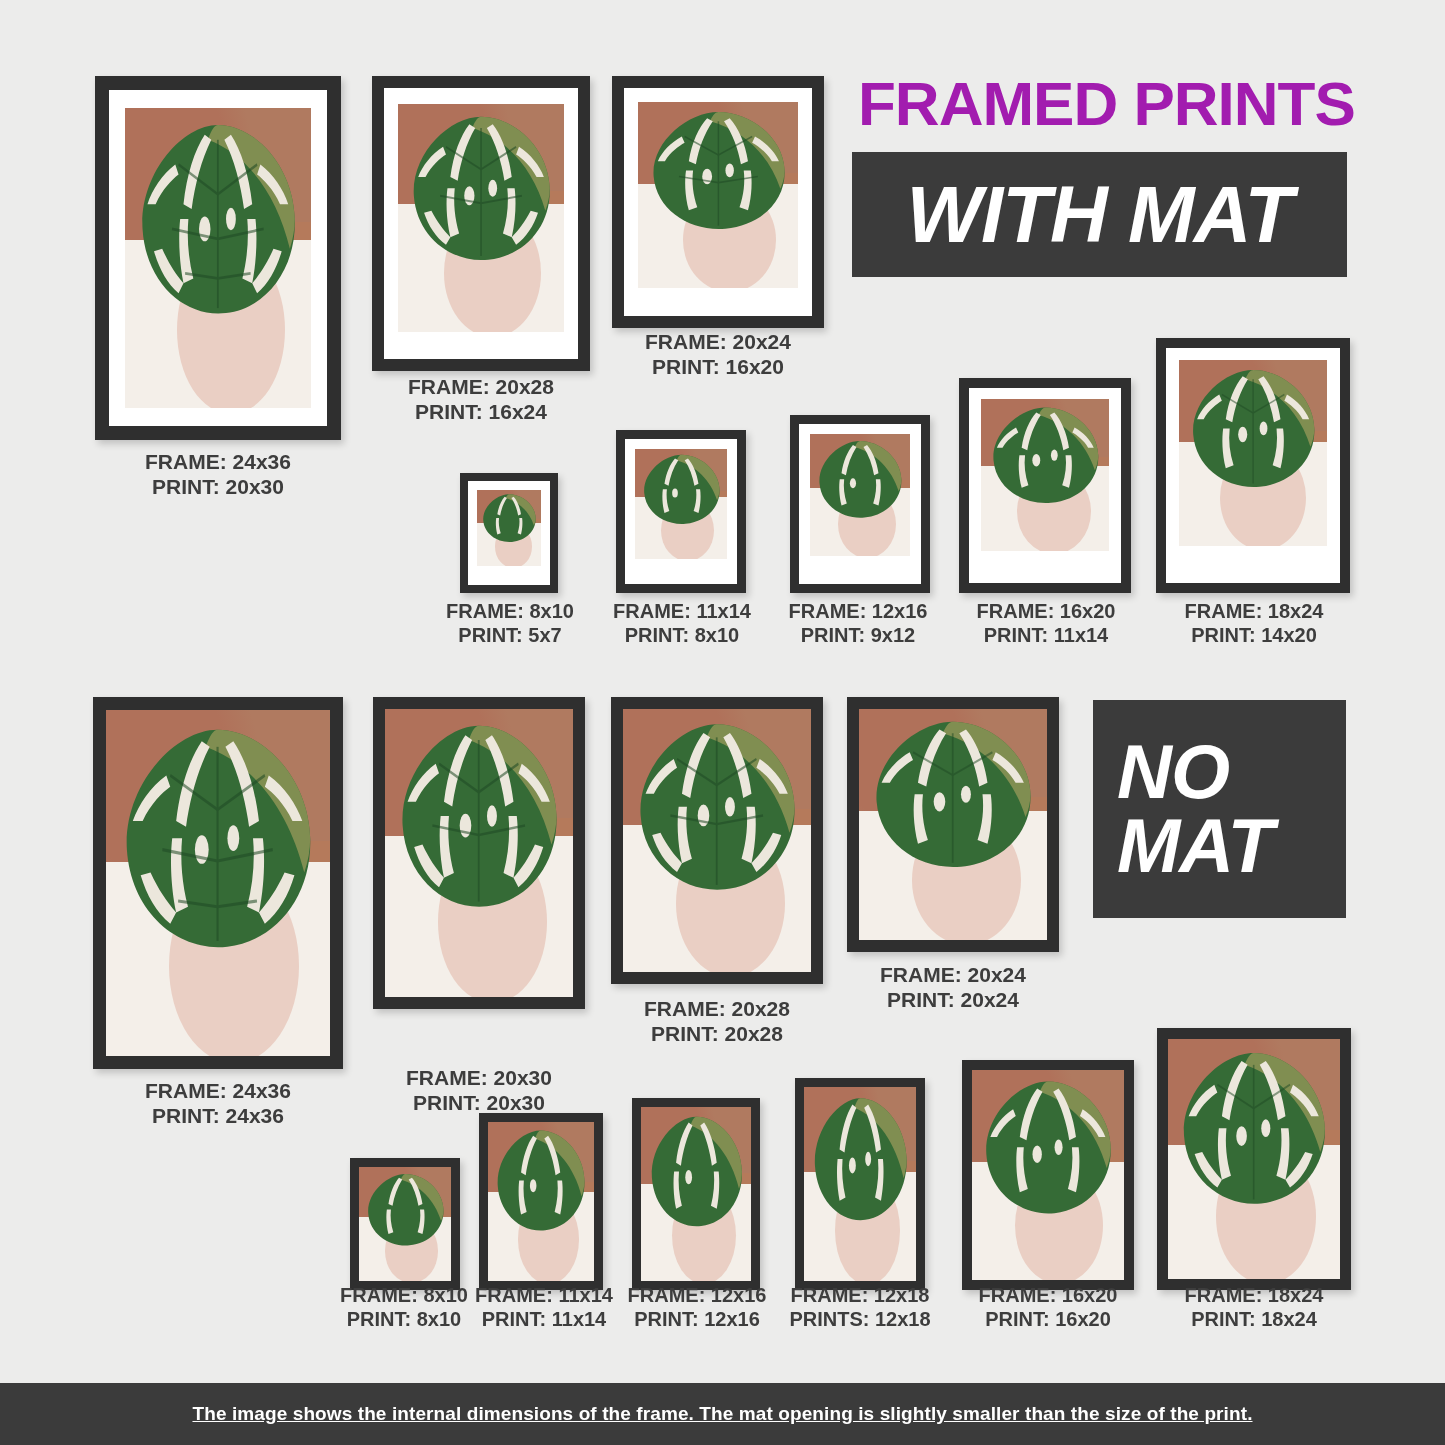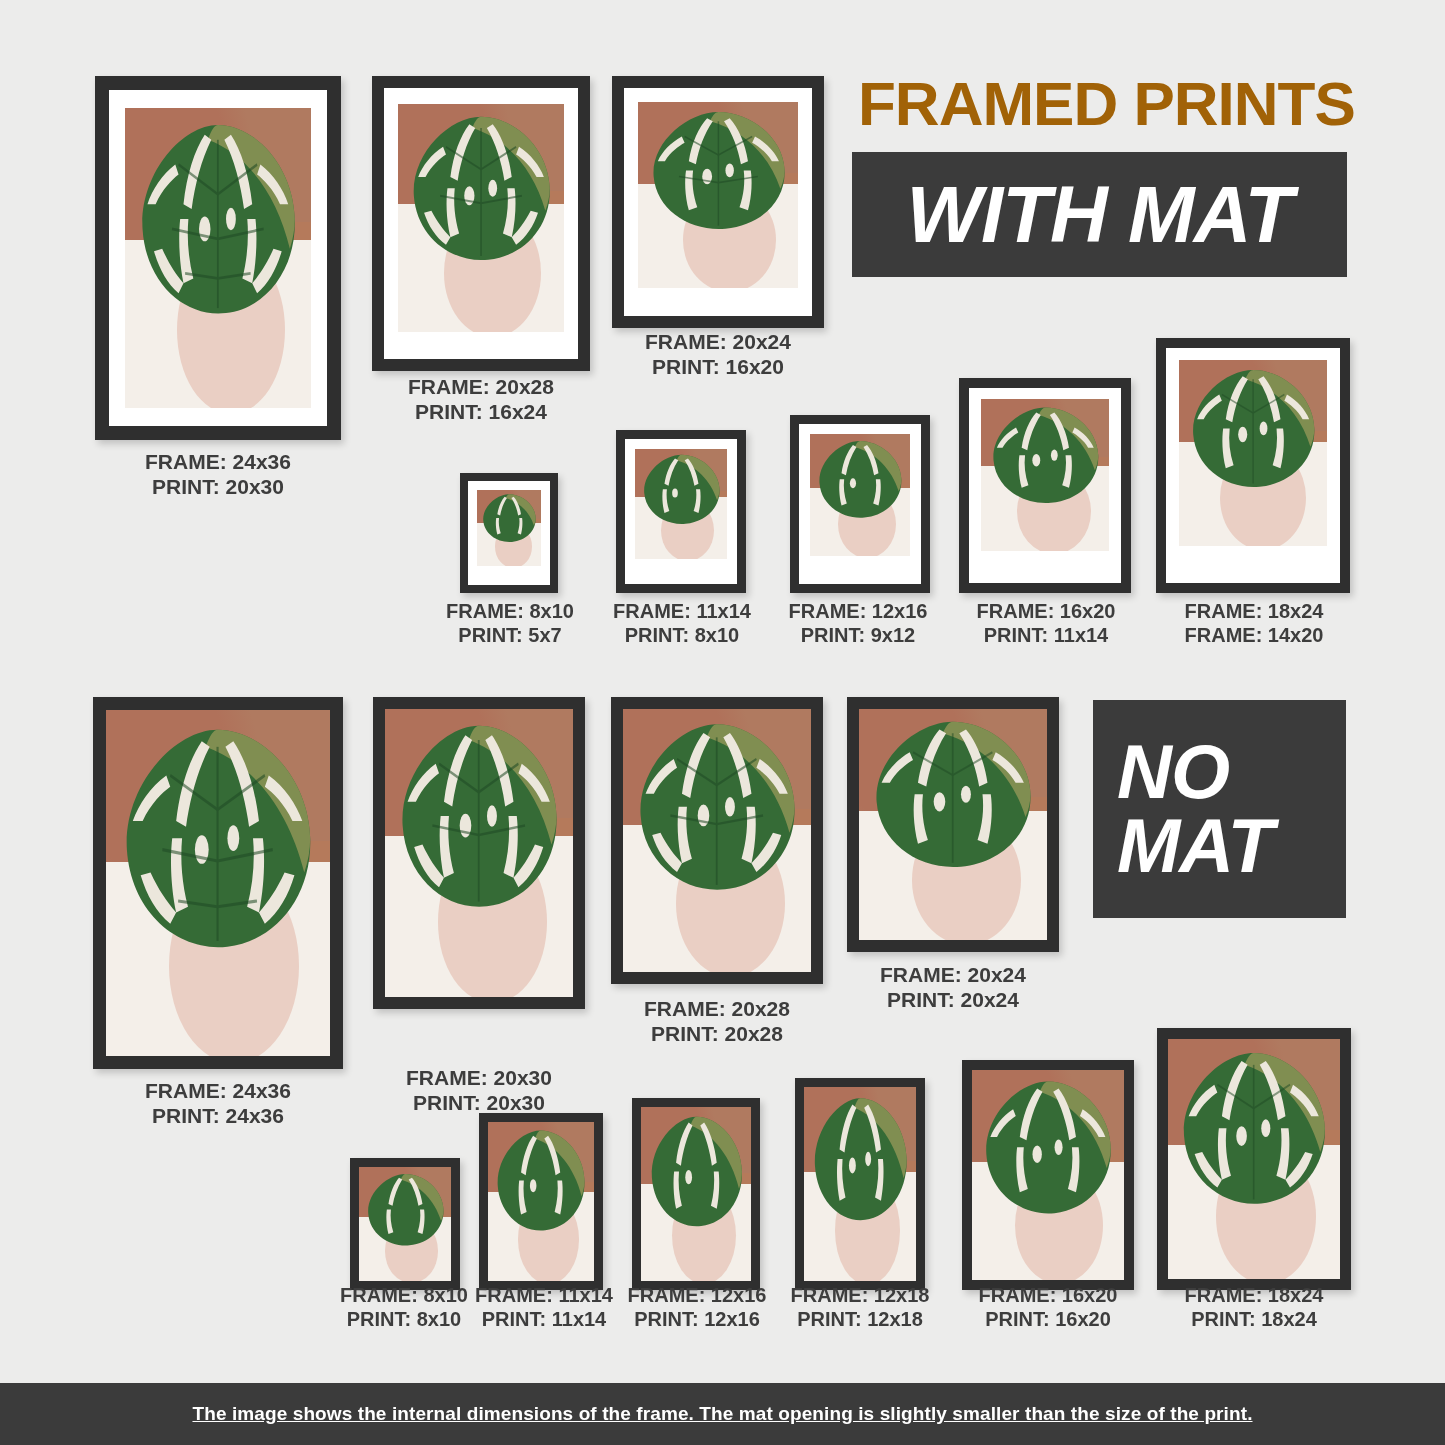--- a/index.html
+++ b/index.html
@@ -10,21 +10,21 @@
     position:relative;
     overflow:hidden;
     color:#3a3a3a;
   }
   .stage { position:absolute; inset:0; }
 
   
   .heading-plain {
     position:absolute;
     font-weight:bold;
-    color:#a16207;
+    color:#a21caf;
     letter-spacing:-1px;
     white-space:nowrap;
   }
   .heading-box {
     position:absolute;
     background:#3b3b3b;
     color:#ffffff;
     font-weight:bold;
     display:flex;
     align-items:center;
@@ -417,21 +417,21 @@
   <div class="caption" style="left:782px; top:600px; width:152px; font-size:20px;">
     <div>FRAME: 12x16</div>
     <div>PRINT: 9x12</div>
   </div>
   <div class="caption" style="left:968px; top:600px; width:156px; font-size:20px;">
     <div>FRAME: 16x20</div>
     <div>PRINT: 11x14</div>
   </div>
   <div class="caption" style="left:1176px; top:600px; width:156px; font-size:20px;">
     <div>FRAME: 18x24</div>
-    <div>FRAME: 14x20</div>
+    <div>PRINT: 14x20</div>
   </div>
 
   <div class="item">
     <div class="frame" style="left:93px; top:697px; width:250px; height:372px;"></div>
     <div class="art" style="left:106px; top:710px; width:224px; height:346px;">
       <div class="art-inner">
         <div class="bg-brown"></div>
           <div class="bg-right-brown"></div>
         <div class="bg-cream"></div>
           <div class="bg-pinkcircle"></div>
@@ -759,21 +759,21 @@
   <div class="caption" style="left:470px; top:1284px; width:148px; font-size:20px;">
     <div>FRAME: 11x14</div>
     <div>PRINT: 11x14</div>
   </div>
   <div class="caption" style="left:622px; top:1284px; width:150px; font-size:20px;">
     <div>FRAME: 12x16</div>
     <div>PRINT: 12x16</div>
   </div>
   <div class="caption" style="left:784px; top:1284px; width:152px; font-size:20px;">
     <div>FRAME: 12x18</div>
-    <div>PRINT: 12x18</div>
+    <div>PRINTS: 12x18</div>
   </div>
   <div class="caption" style="left:970px; top:1284px; width:156px; font-size:20px;">
     <div>FRAME: 16x20</div>
     <div>PRINT: 16x20</div>
   </div>
   <div class="caption" style="left:1176px; top:1284px; width:156px; font-size:20px;">
     <div>FRAME: 18x24</div>
     <div>PRINT: 18x24</div>
   </div>
 

